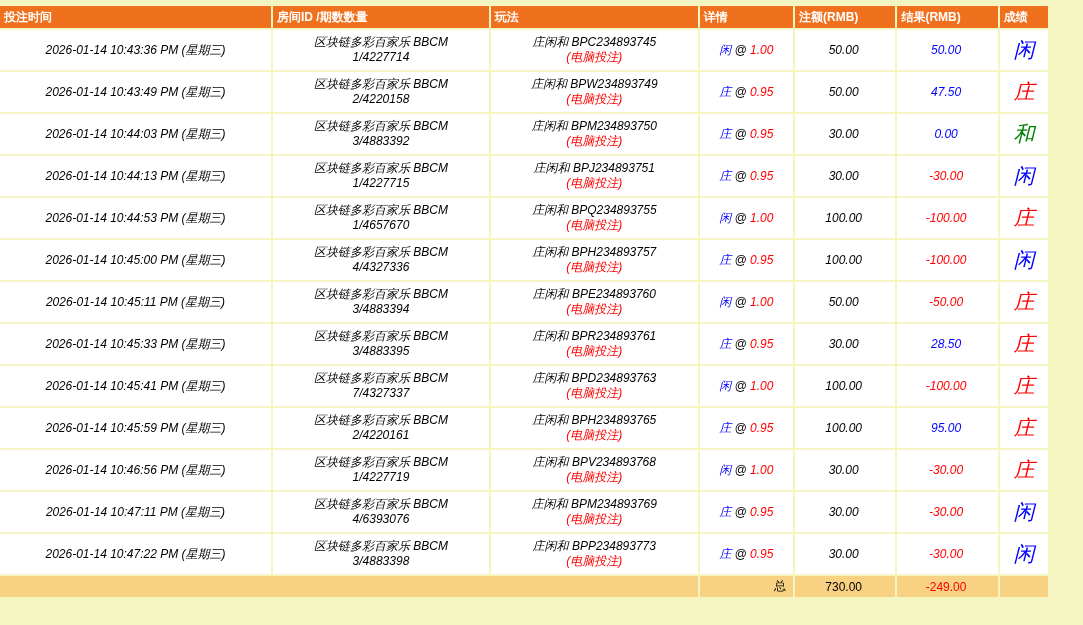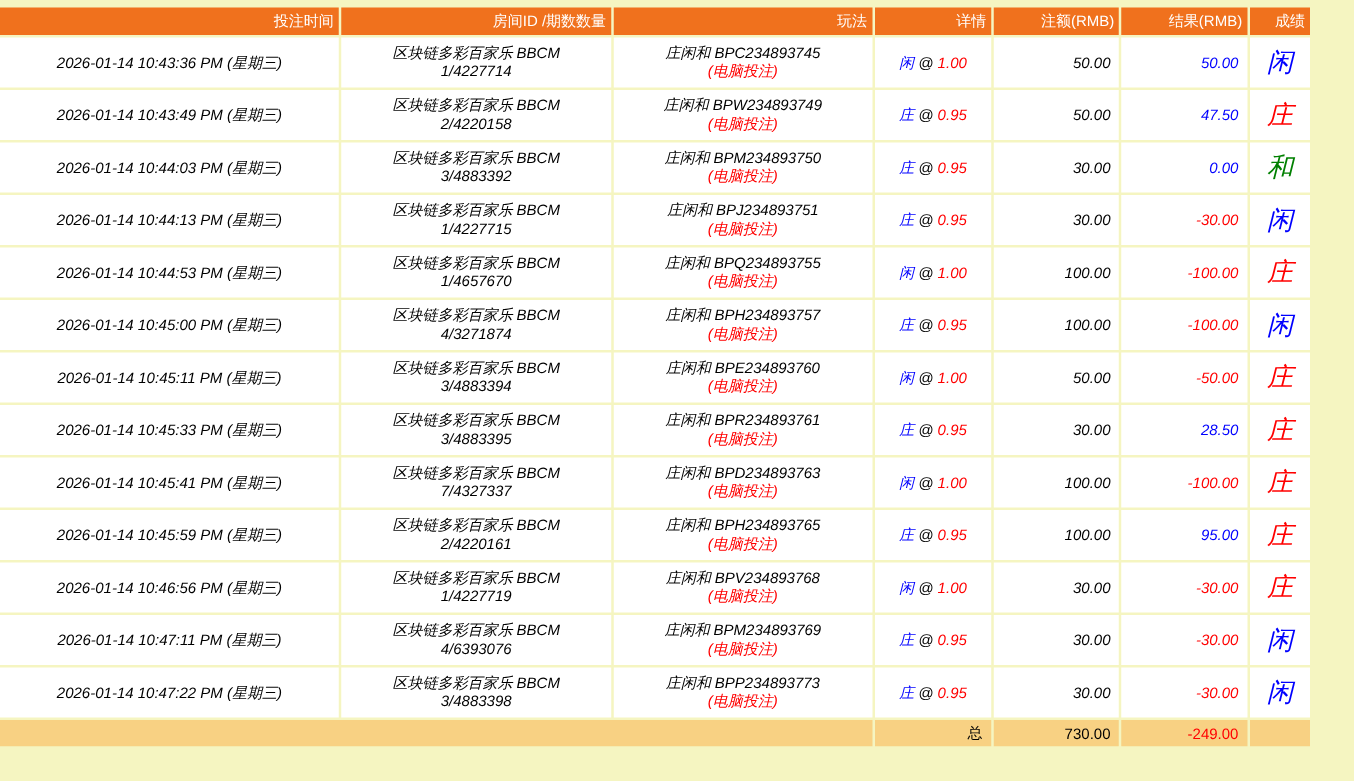--- a/index.html
+++ b/index.html
@@ -36,40 +36,40 @@
   col.c-room    { width: 215px; }
   col.c-play    { width: 206px; }
   col.c-detail  { width: 93px;  }
   col.c-amount  { width: 100px; }
   col.c-result  { width: 100px; }
   col.c-outcome { width: 48px;  }
   th {
     background: var(--header-bg);
     color: var(--header-text);
     font-size: 12px;
-    font-weight: normal;
+    font-weight: bold;
     height: 22px;
     padding: 0 4px;
-    text-align: right;
+    text-align: left;
     white-space: nowrap;
   }
   td {
     background: var(--row-bg);
     color: #000;
     font-size: 12px;
     text-align: center;
     padding: 0 4px;
     vertical-align: middle;
   }
   tbody tr { height: 40px; font-style: italic; }
   .two-line { line-height: 15px; margin-top: 45px; }
   .play-channel { color: var(--channel-red); }
   .pick { color: var(--pick-blue); }
   .odds { color: var(--odds-red); }
-  .num-cell { text-align: right; padding-right: 7px; }
+  .num-cell { text-align: center; padding-right: 7px; }
   .result-pos { color: var(--positive); }
   .result-neg { color: var(--negative); }
   .outcome-cell {
     font-size: 21px;
     font-family: "DejaVu Sans", sans-serif;
   }
   tr.footer-row { height: 21px; }
   tr.footer-row td {
     background: var(--footer-bg);
     font-size: 12px;
@@ -198,21 +198,21 @@
     </td>
     <td class="num-cell">100.00</td>
     <td class="num-cell result-neg">-100.00</td>
     <td class="outcome-cell" style="color: rgb(255, 0, 0);">庄</td>
   </tr>
 
   <tr>
     <td>2026-01-14 10:45:00 PM (星期三)</td>
     <td class="two-line">
       <div class="room-name">区块链多彩百家乐 BBCM</div>
-      <div class="room-period">4/3271874</div>
+      <div class="room-period">4/4327336</div>
     </td>
     <td class="two-line">
       <div class="play-name">庄闲和 BPH234893757</div>
       <div class="play-channel">(电脑投注)</div>
     </td>
     <td>
       <span class="pick">庄</span>
       <span class="at-sign">@</span>
       <span class="odds">0.95</span>
     </td>

